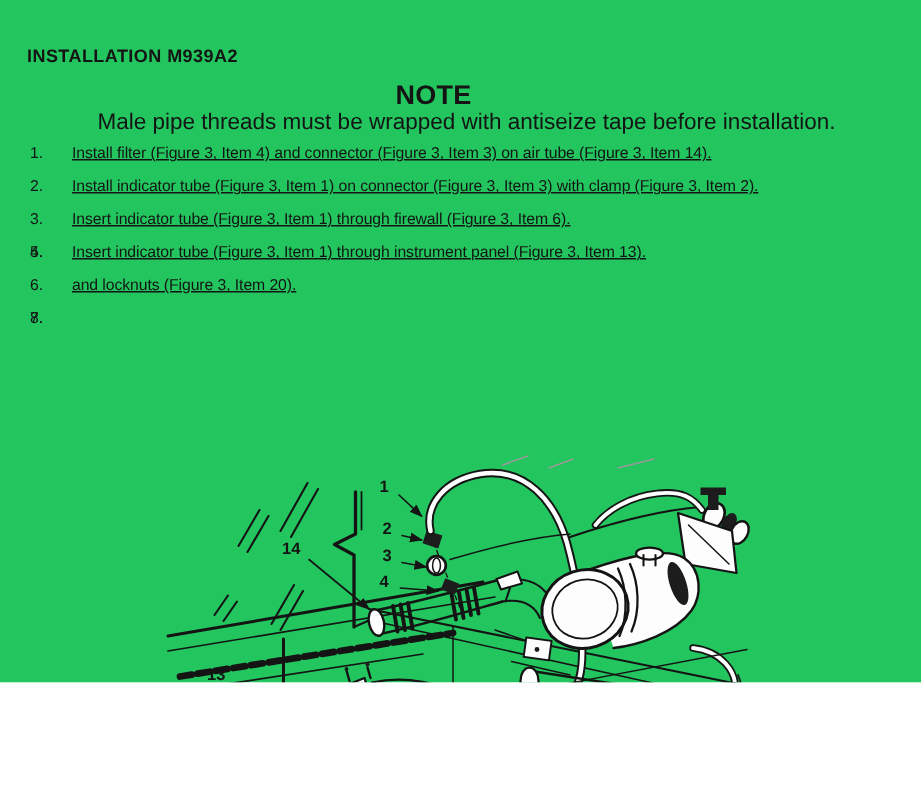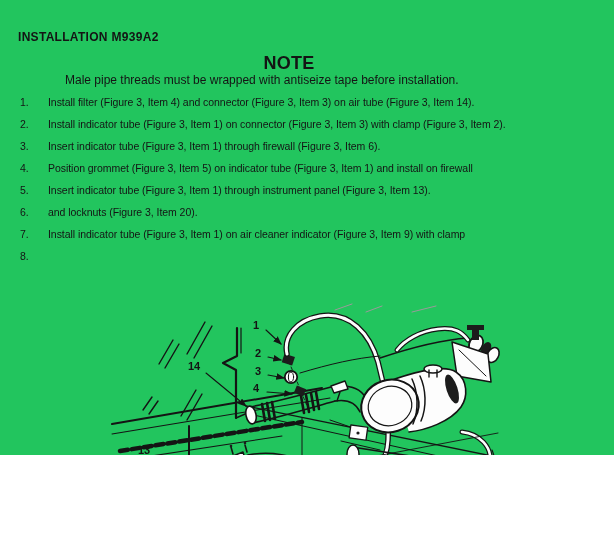--- a/index.html
+++ b/index.html
@@ -9,27 +9,27 @@
   }
   .title{
     position:absolute;left:18px;top:30px;
     font-size:12px;font-weight:bold;letter-spacing:.3px;white-space:pre;
   }
   .note-heading{
     position:absolute;left:0;top:53px;width:530px;text-align:center;
     font-size:18px;font-weight:bold;letter-spacing:.2px;margin-left:24px;
   }
   .note-body{
-    position:absolute;left:65px;top:73px;font-size:12px;white-space:pre;
+    position:absolute;left:65px;top:73px;font-size:15px;white-space:pre;
   }
   .steps{position:absolute;left:0;top:95px;width:600px;}
   .step{position:relative;margin-bottom:7.5px;}
   .step-num{position:absolute;left:20px;top:0;font-size:10.5px;line-height:14.5px;}
   .step-lines{margin-left:48px;font-size:10.5px;line-height:14.5px;letter-spacing:-0.05px;}
-  .step-line{display:block;white-space:pre;}
+  .step-line{display:block;white-space:pre;text-decoration:underline;}
   .figure{position:absolute;left:0;top:300px;width:614px;height:233px;}
   .figure svg{position:absolute;left:0;top:0;}
   .cal{
     position:absolute;font-size:11px;font-weight:bold;line-height:11px;
     font-family:"Liberation Sans",sans-serif;color:#141414;
   }
 </style>
 </head>
 <body>
 
@@ -54,39 +54,37 @@
     </div>
     <div class="step">
       <span class="step-num">3.</span>
       <div class="step-lines">
           <span class="step-line">Insert indicator tube (Figure 3, Item 1) through firewall (Figure 3, Item 6).</span>
         </div>
     </div>
     <div class="step">
       <span class="step-num">4.</span>
       <div class="step-lines">
-        <span class="step-line">Position grommet (Figure 3, Item 5) on indicator tube (Figure 3, Item 1) and install on firewall</span>
       </div>
     </div>
     <div class="step">
       <span class="step-num">5.</span>
       <div class="step-lines">
           <span class="step-line">Insert indicator tube (Figure 3, Item 1) through instrument panel (Figure 3, Item 13).</span>
         </div>
     </div>
     <div class="step">
       <span class="step-num">6.</span>
       <div class="step-lines">
         <span class="step-line">and locknuts (Figure 3, Item 20).</span>
       </div>
     </div>
     <div class="step">
       <span class="step-num">7.</span>
       <div class="step-lines">
-        <span class="step-line">Install indicator tube (Figure 3, Item 1) on air cleaner indicator (Figure 3, Item 9) with clamp</span>
       </div>
     </div>
     <div class="step">
       <span class="step-num">8.</span>
       <div class="step-lines">
       </div>
     </div>
   </div>
 
   <div class="figure">

